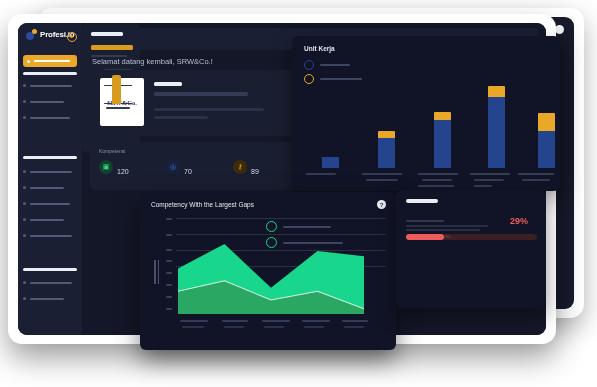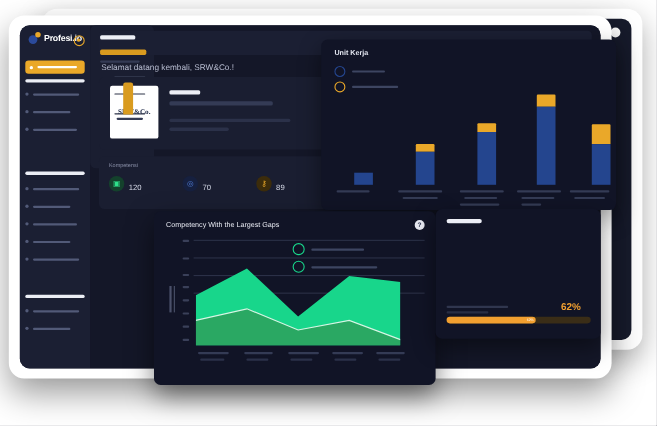--- a/index.html
+++ b/index.html
@@ -352,27 +352,27 @@
     <div class="xlab" style="left:124px;top:134px;width:20px;background:#2b3149"></div>
     <div class="xlab" style="left:162px;top:128px;width:28px;background:#343b55"></div>
     <div class="xlab" style="left:164px;top:134px;width:20px;background:#2b3149"></div>
     <div class="xlab" style="left:202px;top:128px;width:26px;background:#343b55"></div>
     <div class="xlab" style="left:204px;top:134px;width:20px;background:#2b3149"></div>
   </div>
 
   <div id="panel-prog">
     <div id="prog-head"></div>
 
-
-
-    <div class="prow" style="top:88px">
-      <div class="l1" style="width:56px"></div>
-      <div class="l2" style="width:38px"></div>
-      <div class="ptrack" style="background:#3a2d17">
-        <div class="pfill" style="width:62%;background:#f2a030">
-          <span class="pinner" style="color:#fff">62%</span>
-        </div>
-      </div>
-      <div class="ppct" style="top:-4px;color:#f2a030">62%</div>
-    </div>
+    <div class="prow" style="top:30px">
+      <div class="l1" style="width:38px"></div>
+      <div class="l2" style="width:82px"></div>
+      <div class="l3" style="width:74px"></div>
+      <div class="ptrack" style="background:#3b1f22">
+        <div class="pfill" style="width:29%;background:#ed5b5b"></div>
+        <span class="pinner" style="position:absolute;left:29%;top:1px;color:#8d5a5d">29%</span>
+      </div>
+      <div class="ppct" style="top:-4px;color:#ed5b5b">29%</div>
+    </div>
+
+
   </div>
 
 </div>
 
 </body></html>

